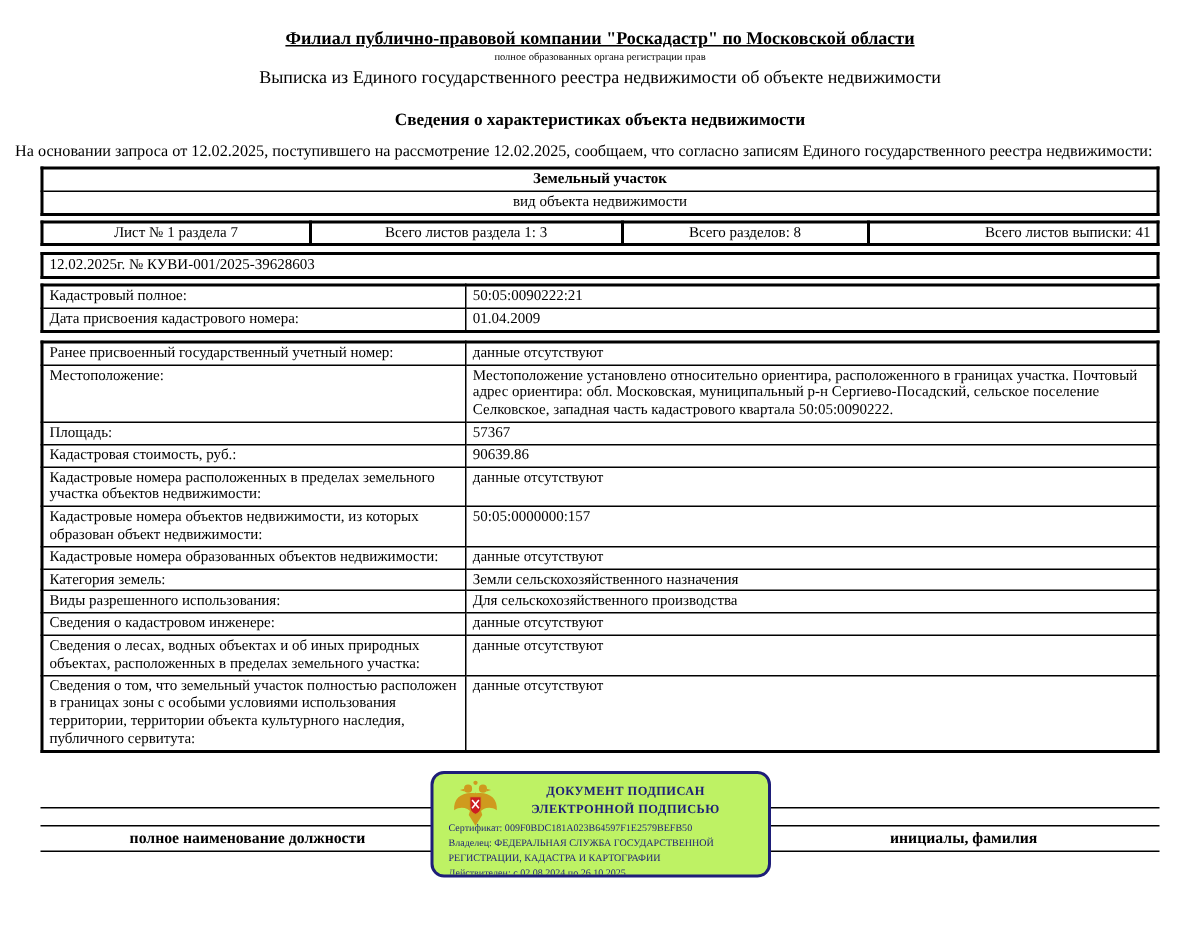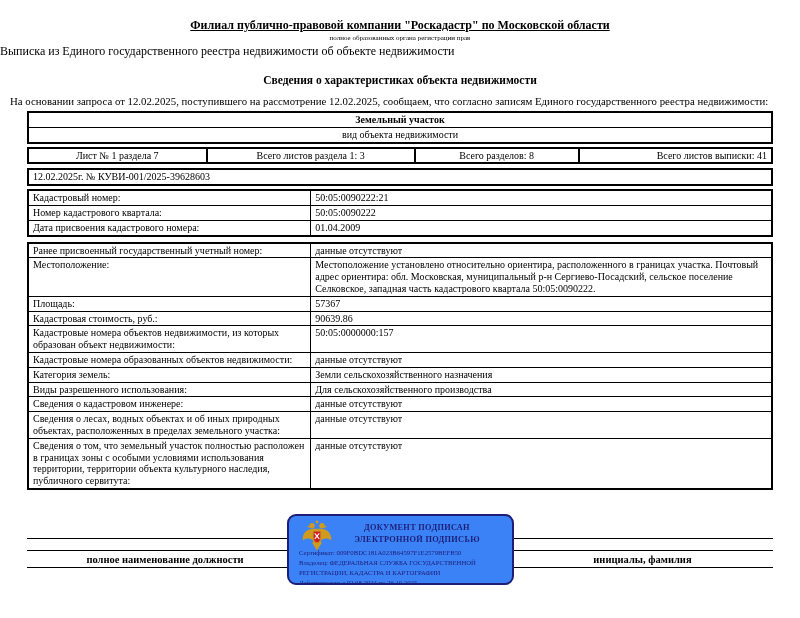--- a/index.html
+++ b/index.html
@@ -6,21 +6,21 @@
   html,body { background:#fff; }
   body {
     width:800px; height:618px;
     font-family:"Liberation Serif", serif;
     color:#000; overflow:hidden;
   }
   .page { position:relative; width:800px; height:618px; padding-top:18px; }
 
   .org-name { text-align:center; font-size:12px; font-weight:bold; text-decoration:underline; }
   .org-caption { text-align:center; font-size:7px; margin-top:1px; }
-  .doc-title { text-align:left; font-size:12px; margin-top:2px; }
+  .doc-title { text-align:center; font-size:12px; margin-top:2px; }
   .section-title { text-align:center; font-size:11.5px; font-weight:bold; margin-top:15px; }
   .request-line { font-size:10.8px; margin:9px 10px 0 10px; }
   .section-sheet { font-size:10.8px; text-align:right; margin:2px 27px 0 0; }
 
   .tblwrap { margin:0 27px; }
   table { width:100%; border-collapse:collapse; table-layout:fixed;border-radius:15px; }
   table, td { border:1px solid #000; }
   table { border-width:2px; }
   td { font-size:10px; line-height:1.18; padding:1px 4px; vertical-align:top; }
 
@@ -48,21 +48,21 @@
     display:flex; align-items:center;
   }
   .sig-cell { font-size:10.5px; font-weight:bold; text-align:center; }
   .sig-cell.pos { width:37%; }
   .sig-cell.mid { width:28%; }
   .sig-cell.name { width:35%; }
 
   
   .stamp {
     position:absolute; left:287px; top:514px; width:227px; height:71px;
-    background:#3b82f6; border:2px solid var(--navy,#1e1e78); border-radius:9px;
+    background:#bef264; border:2px solid var(--navy,#1e1e78); border-radius:9px;
     color:var(--navy,#1e1e78); z-index:5; overflow:hidden;
   }
   .stamp-emblem { position:absolute; left:10px; top:3px; width:36px; height:36px; }
   .stamp-titles { margin-left:48px; width:160px; text-align:center; font-weight:bold;
     font-size:8.3px; line-height:1.45; padding-top:6px; letter-spacing:.3px; }
   .stamp-info { padding:2px 10px 0 10px; font-size:6.7px; line-height:1.5; }
   .stamp-info .caps { text-transform:none; }
 </style>
 </head>
 <body>
@@ -102,26 +102,22 @@
       <tbody>
         <tr>
           <td>12.02.2025г. № КУВИ-001/2025-39628603</td>
         </tr>
       </tbody>
     </table>
 
     <table class="tbl-cad">
       <tbody id="cad-rows">
           <tr>
-            <td class="lbl">Кадастровый номер:</td>
+            <td class="lbl">Кадастровый полное:</td>
             <td class="val">50:05:0090222:21</td>
-          </tr>
-          <tr>
-            <td class="lbl">Номер кадастрового квартала:</td>
-            <td class="val">50:05:0090222</td>
           </tr>
           <tr>
             <td class="lbl">Дата присвоения кадастрового номера:</td>
             <td class="val">01.04.2009</td>
           </tr>
         </tbody>
     </table>
 
     <table class="tbl-det">
       <tbody id="detail-rows">
@@ -133,20 +129,24 @@
             <td class="lbl">Местоположение:</td>
             <td class="val">Местоположение установлено относительно ориентира, расположенного в границах участка. Почтовый адрес ориентира: обл. Московская, муниципальный р-н Сергиево-Посадский, сельское поселение Селковское, западная часть кадастрового квартала 50:05:0090222.</td>
           </tr>
           <tr>
             <td class="lbl">Площадь:</td>
             <td class="val">57367</td>
           </tr>
           <tr>
             <td class="lbl">Кадастровая стоимость, руб.:</td>
             <td class="val">90639.86</td>
+          </tr>
+          <tr>
+            <td class="lbl">Кадастровые номера расположенных в пределах земельного участка объектов недвижимости:</td>
+            <td class="val">данные отсутствуют</td>
           </tr>
           <tr>
             <td class="lbl">Кадастровые номера объектов недвижимости, из которых образован объект недвижимости:</td>
             <td class="val">50:05:0000000:157</td>
           </tr>
           <tr>
             <td class="lbl">Кадастровые номера образованных объектов недвижимости:</td>
             <td class="val">данные отсутствуют</td>
           </tr>
           <tr>

